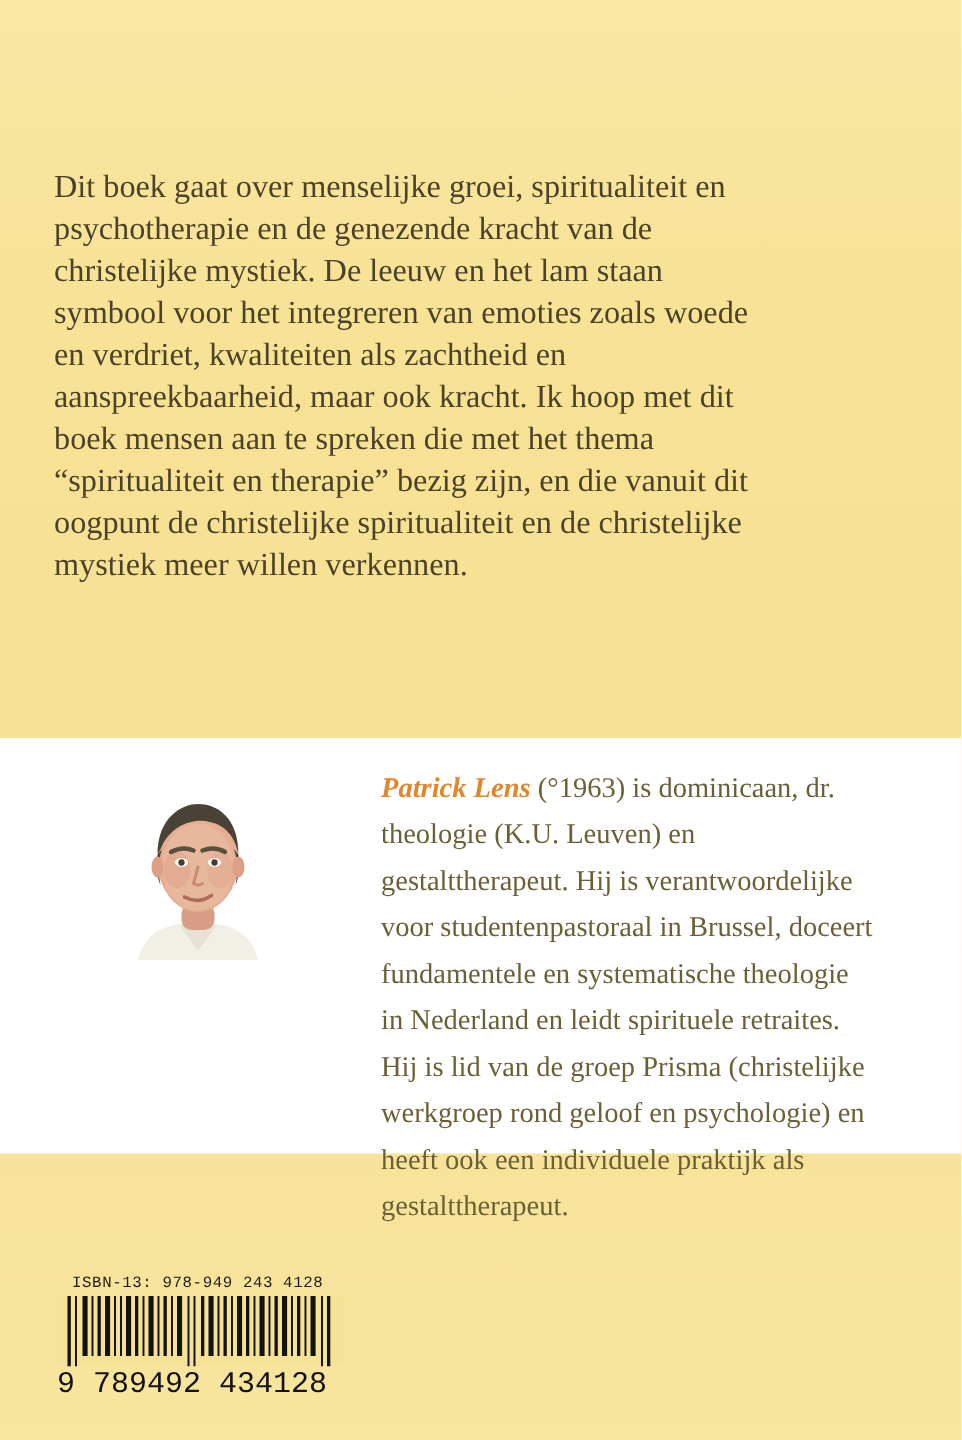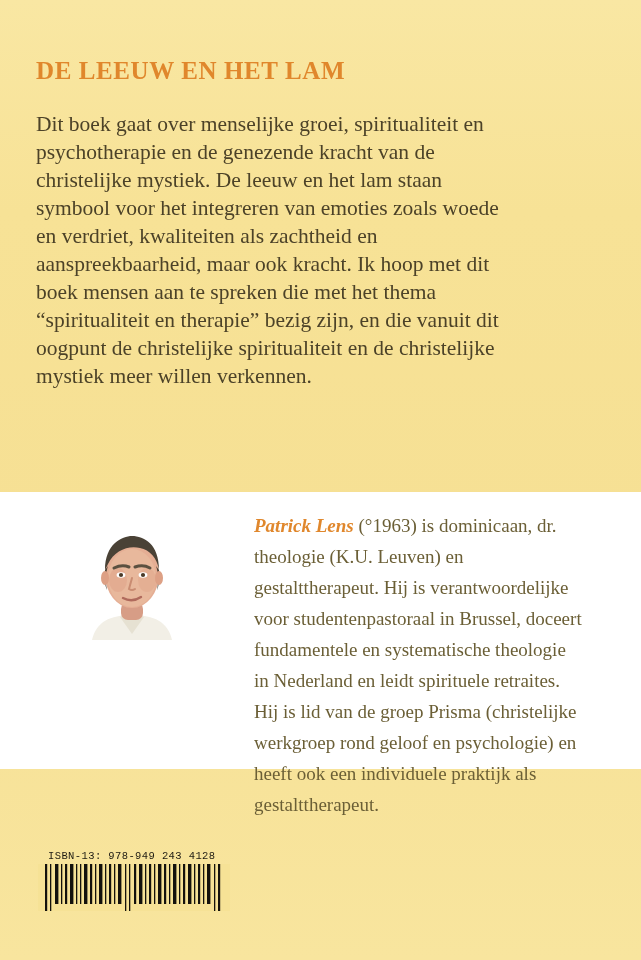--- a/index.html
+++ b/index.html
@@ -114,21 +114,20 @@
     margin-top: 1px;
     white-space: nowrap;
   }
 </style>
 </head>
 <body>
 
 <div id="cover">
 
   <div id="top-section">
-    <div id="book-title">DE LEEUW EN HET LAM</div>
     <div id="blurb">Dit boek gaat over menselijke groei, spiritualiteit en psychotherapie en de genezende kracht van de christelijke mystiek. De leeuw en het lam staan symbool voor het integreren van emoties zoals woede en verdriet, kwaliteiten als zachtheid en aanspreekbaarheid, maar ook kracht. Ik hoop met dit boek mensen aan te spreken die met het thema “spiritualiteit en therapie” bezig zijn, en die vanuit dit oogpunt de christelijke spiritualiteit en de christelijke mystiek meer willen verkennen.</div>
   </div>
 
   <div id="author-band">
 
     <div id="author-photo">
       <svg width="108" height="122" viewBox="0 0 108 122">
         <rect x="0" y="0" width="108" height="122" fill="#ffffff"></rect>
 
         <path d="M14 122 C18 104 32 97 54 97 C76 97 90 104 94 122 Z" fill="#f2efe6"></path>
@@ -206,16 +205,17 @@
           <rect x="145" y="0" width="2.2" height="40"></rect>
           <rect x="150" y="0" width="3.4" height="40"></rect>
           <rect x="156" y="0" width="1.3" height="40"></rect>
           <rect x="160" y="0" width="2.2" height="40"></rect>
           <rect x="165" y="0" width="1.3" height="40"></rect>
           <rect x="169" y="0" width="3.4" height="40"></rect>
           <rect x="176" y="0" width="1.3" height="47"></rect>
           <rect x="180" y="0" width="2.2" height="47"></rect>
         </g>
       </svg>
+      <div id="barcode-digits">9 789492 434128</div>
     </div>
 
   </div>
 </div>
 
 </body></html>

